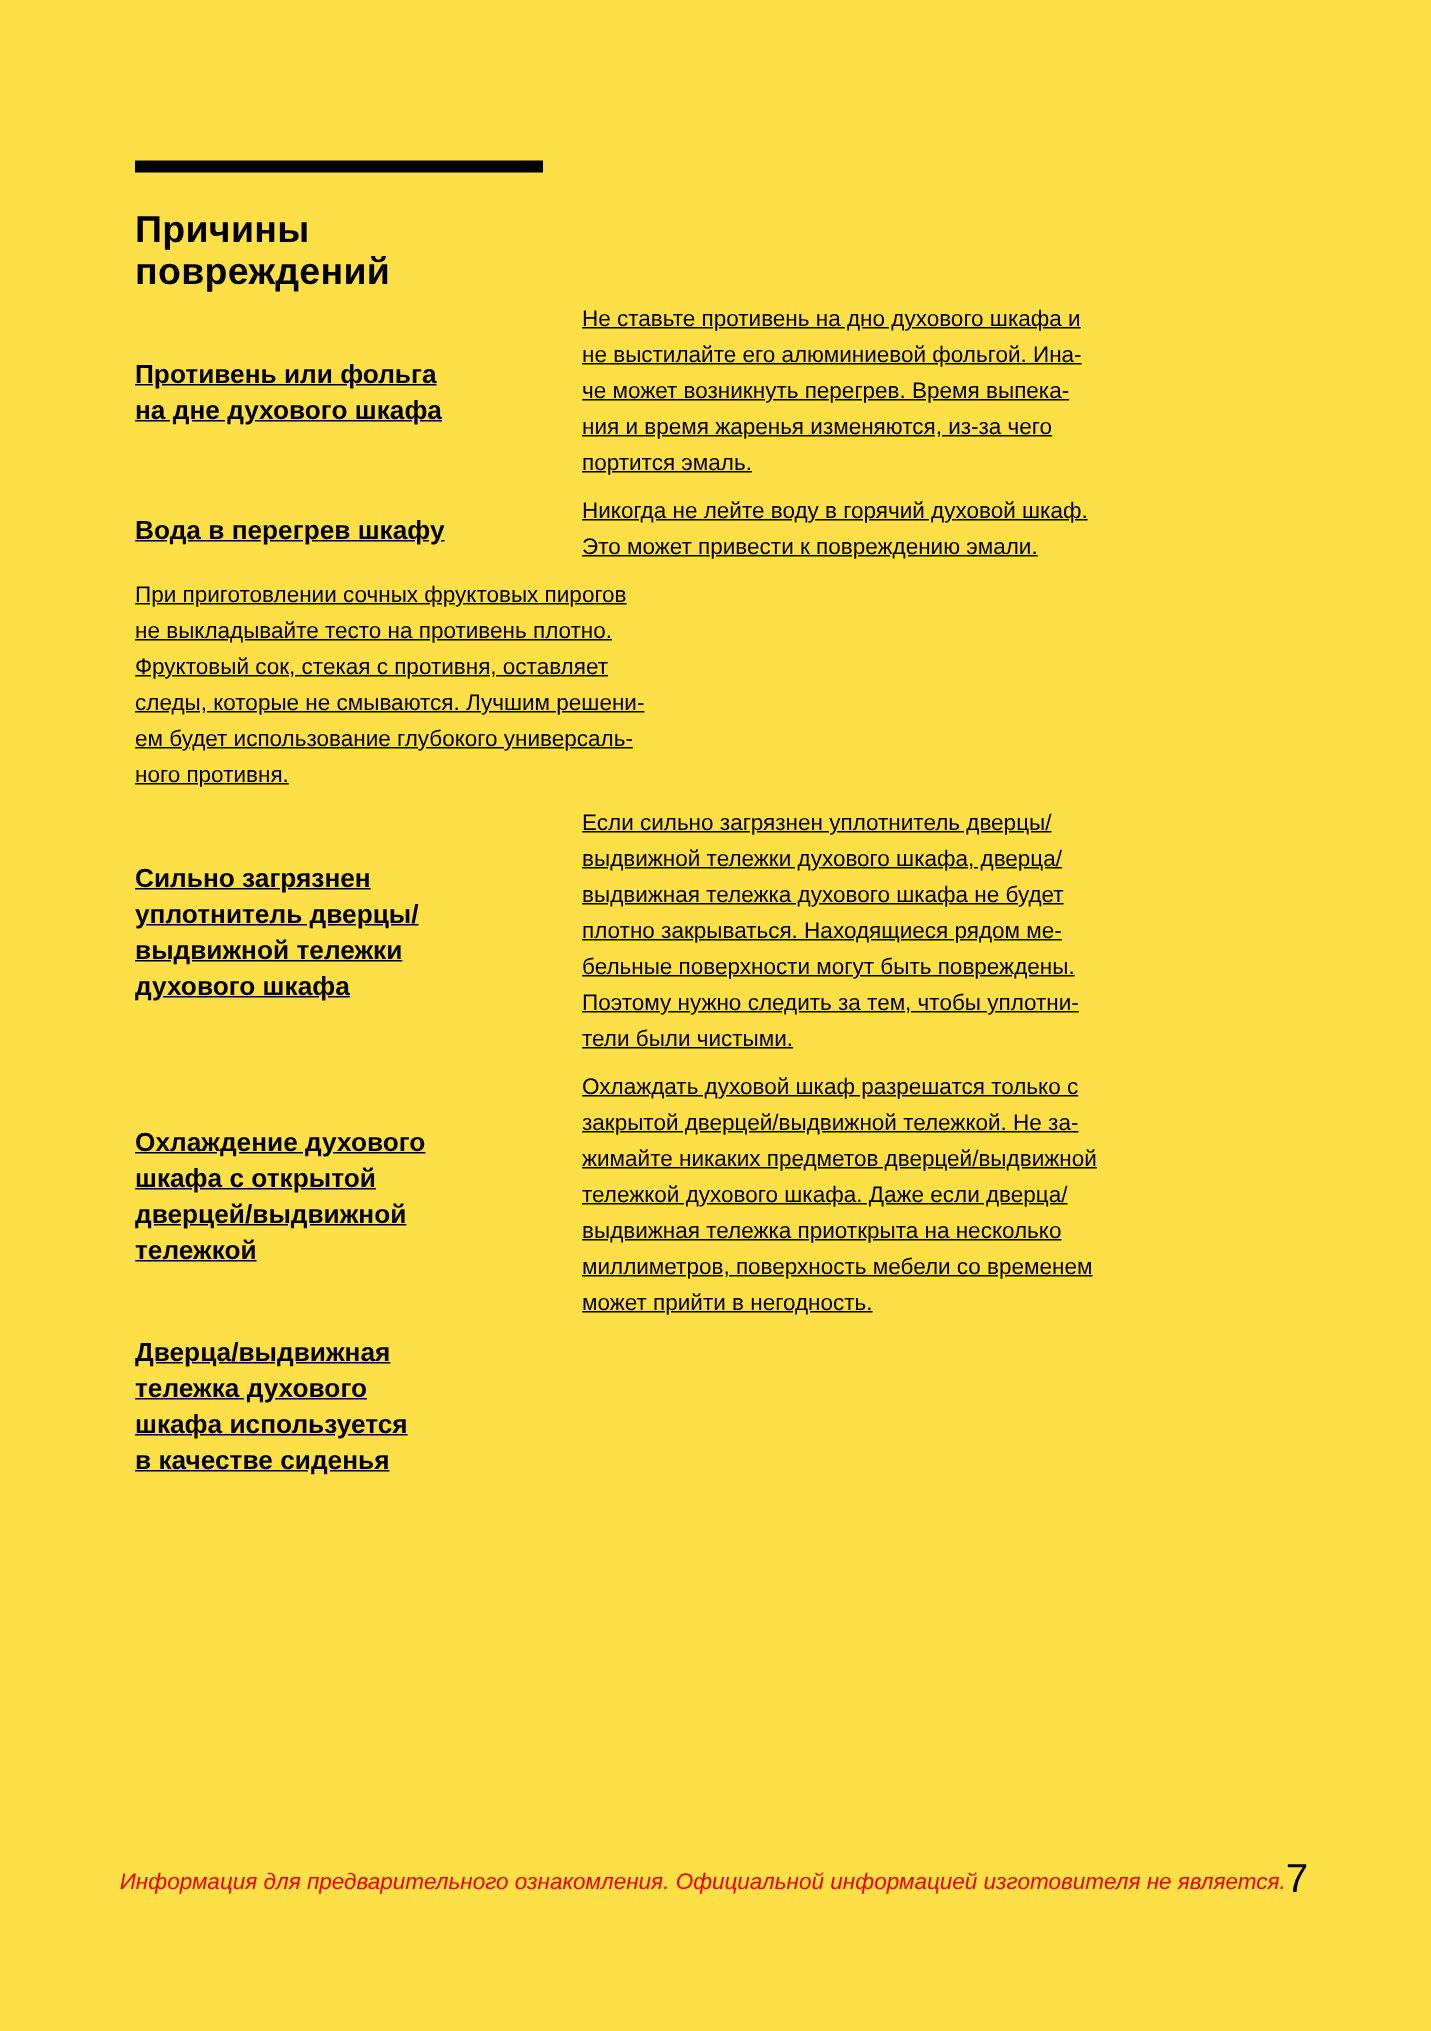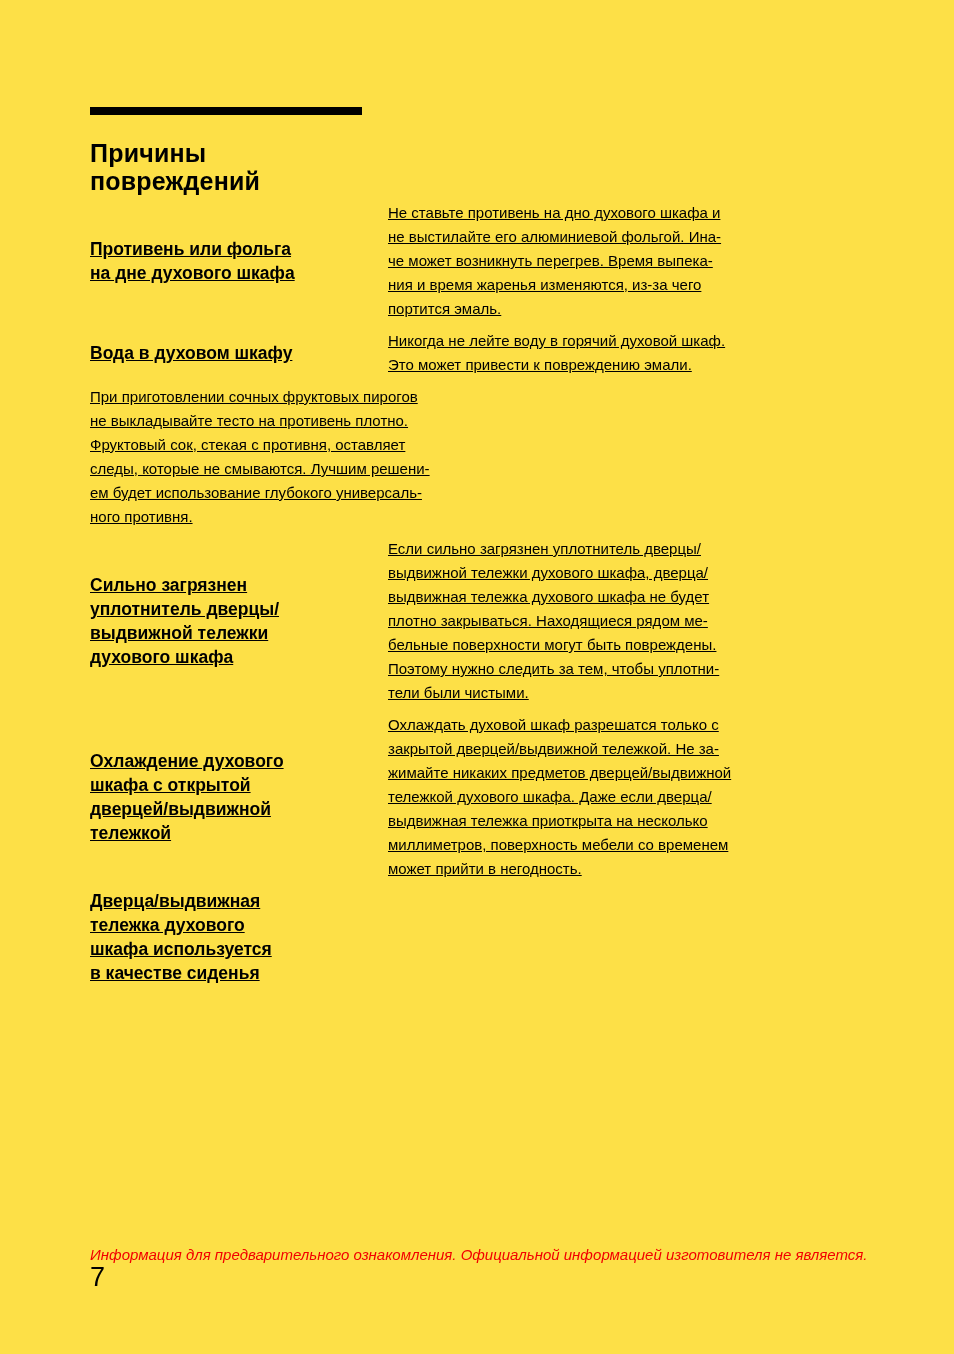--- a/index.html
+++ b/index.html
@@ -64,21 +64,20 @@
     white-space: pre-line;
   }
   .footer {
     position: absolute;
     left: 90px;
     top: 1238px;
     width: 772px;
     display: flex;
     justify-content: center;
     align-items: flex-start;
-    flex-direction: column;
   }
   .footer-disclaimer {
     margin-top: 8px;
     font-size: 15px;
     font-style: italic;
     color: #f20000;
     white-space: nowrap;
   }
   .page-number {
     font-size: 27px;
@@ -103,21 +102,21 @@
       <div class="section-label">Противень или фольга
 на дне духового шкафа</div>
       <div class="section-body">Не ставьте противень на дно духового шкафа и
 не выстилайте его алюминиевой фольгой. Ина-
 че может возникнуть перегрев. Время выпека-
 ния и время жаренья изменяются, из-за чего
 портится эмаль.</div>
     </div>
 
     <div class="section-row">
-      <div class="section-label">Вода в духовом шкафу</div>
+      <div class="section-label">Вода в перегрев шкафу</div>
       <div class="section-body">Никогда не лейте воду в горячий духовой шкаф.
 Это может привести к повреждению эмали.</div>
     </div>
 
     <div class="section-row">
       <div class="section-body">При приготовлении сочных фруктовых пирогов
 не выкладывайте тесто на противень плотно.
 Фруктовый сок, стекая с противня, оставляет
 следы, которые не смываются. Лучшим решени-
 ем будет использование глубокого универсаль-

